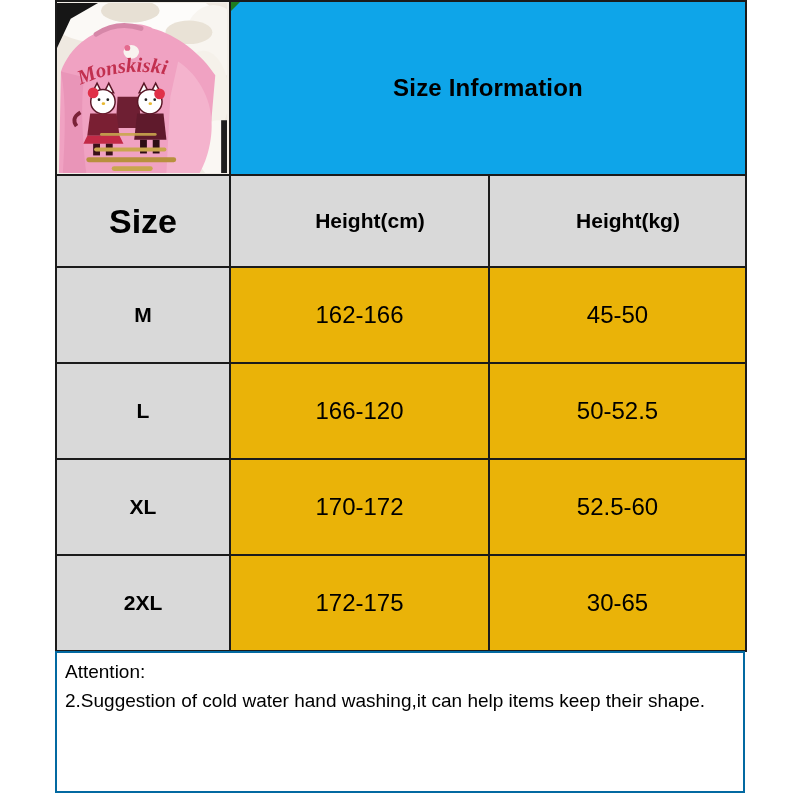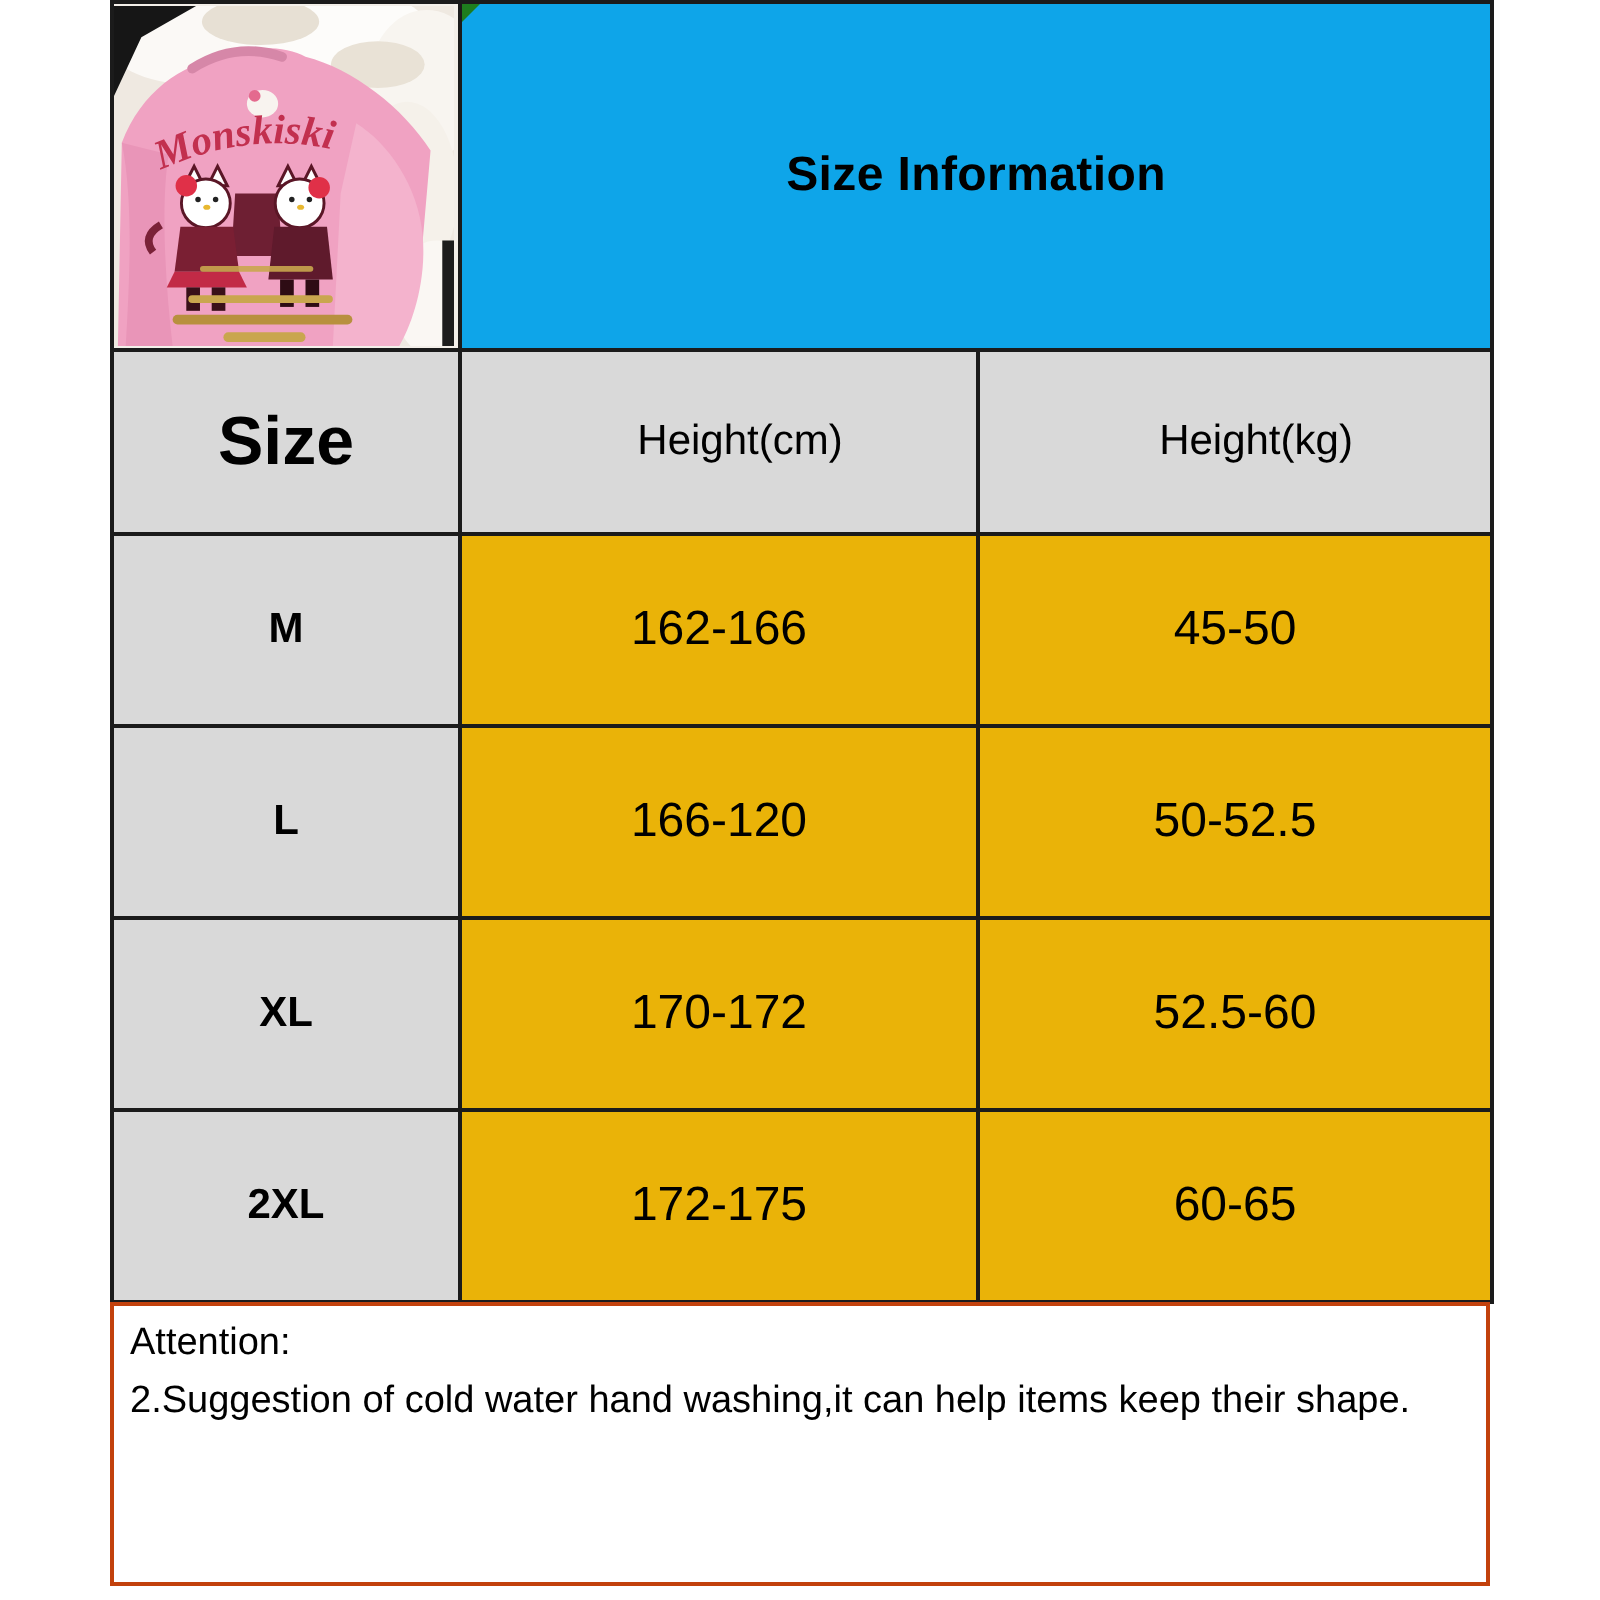--- a/index.html
+++ b/index.html
@@ -19,27 +19,27 @@
   td.photo-cell { padding:0; height:174px; background:#f3efe9; }
   td.photo-cell svg { display:block; }
   td.title-cell { position:relative; background:#0ea5e9; }
   .title-text { font-size:24px; font-weight:bold; letter-spacing:0.2px; }
   .corner-flag {
     position:absolute; left:0; top:0; width:0; height:0;
     border-top:9px solid #1e7d1e; border-right:9px solid transparent;
   }
   tr.head-row td { height:92px; background:#d9d9d9; }
   .size-head { font-size:34px; font-weight:bold; }
-  .col-head { font-size:21px; font-weight:normal;padding-left:21px; }
+  .col-head { font-size:21px; font-weight:bold;padding-left:21px; }
   tr.data-row td { height:96px; background:#eab308; font-size:24px; }
   tr.data-row td.row-size { background:#d9d9d9; font-size:21px; font-weight:bold; }
 
   .attention-box {
     position:absolute; left:55px; top:651px; width:690px; height:142px;
-    background:#ffffff; border:2px solid #c2410c;
+    background:#ffffff; border:2px solid #0369a1;
     padding:4px 8px 0 8px;
     font-size:19px; line-height:29px; text-align:left;
   }
   .attention-box div { white-space:normal; }
 </style>
 </head>
 <body>
 
 <div class="canvas">
 
@@ -150,21 +150,21 @@
       <td>50-52.5</td>
     </tr>
     <tr class="data-row">
       <td class="row-size">XL</td>
       <td>170-172</td>
       <td>52.5-60</td>
     </tr>
     <tr class="data-row">
       <td class="row-size">2XL</td>
       <td>172-175</td>
-      <td>60-65</td>
+      <td>30-65</td>
     </tr>
   </tbody>
     </table>
 
   <div class="attention-box">
     <div>Attention:</div>
     <div>2.Suggestion of cold water hand washing,it can help items keep their shape.</div>
   </div>
 
 </div>

